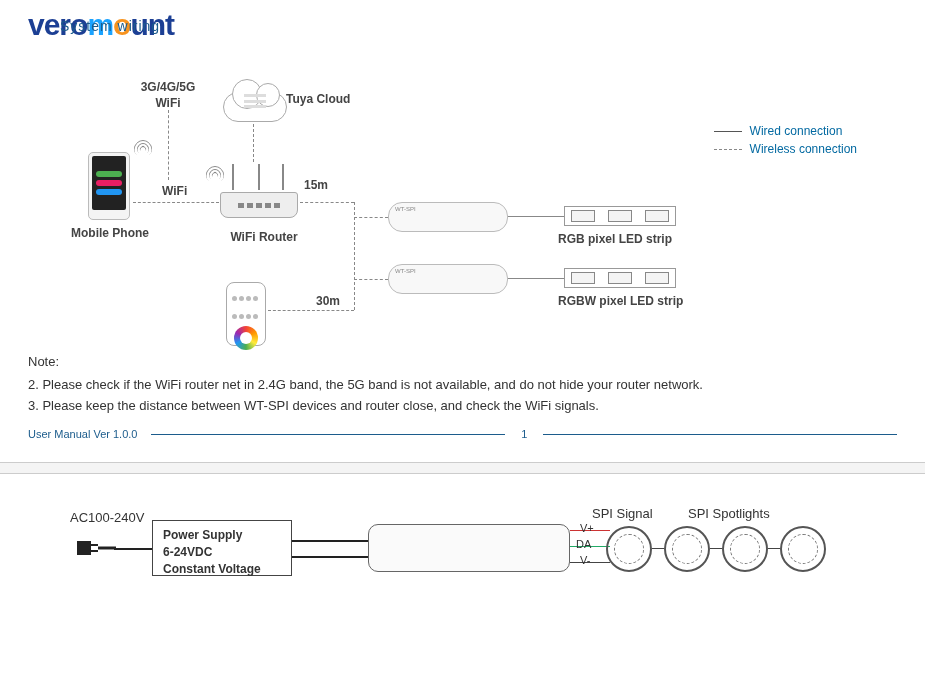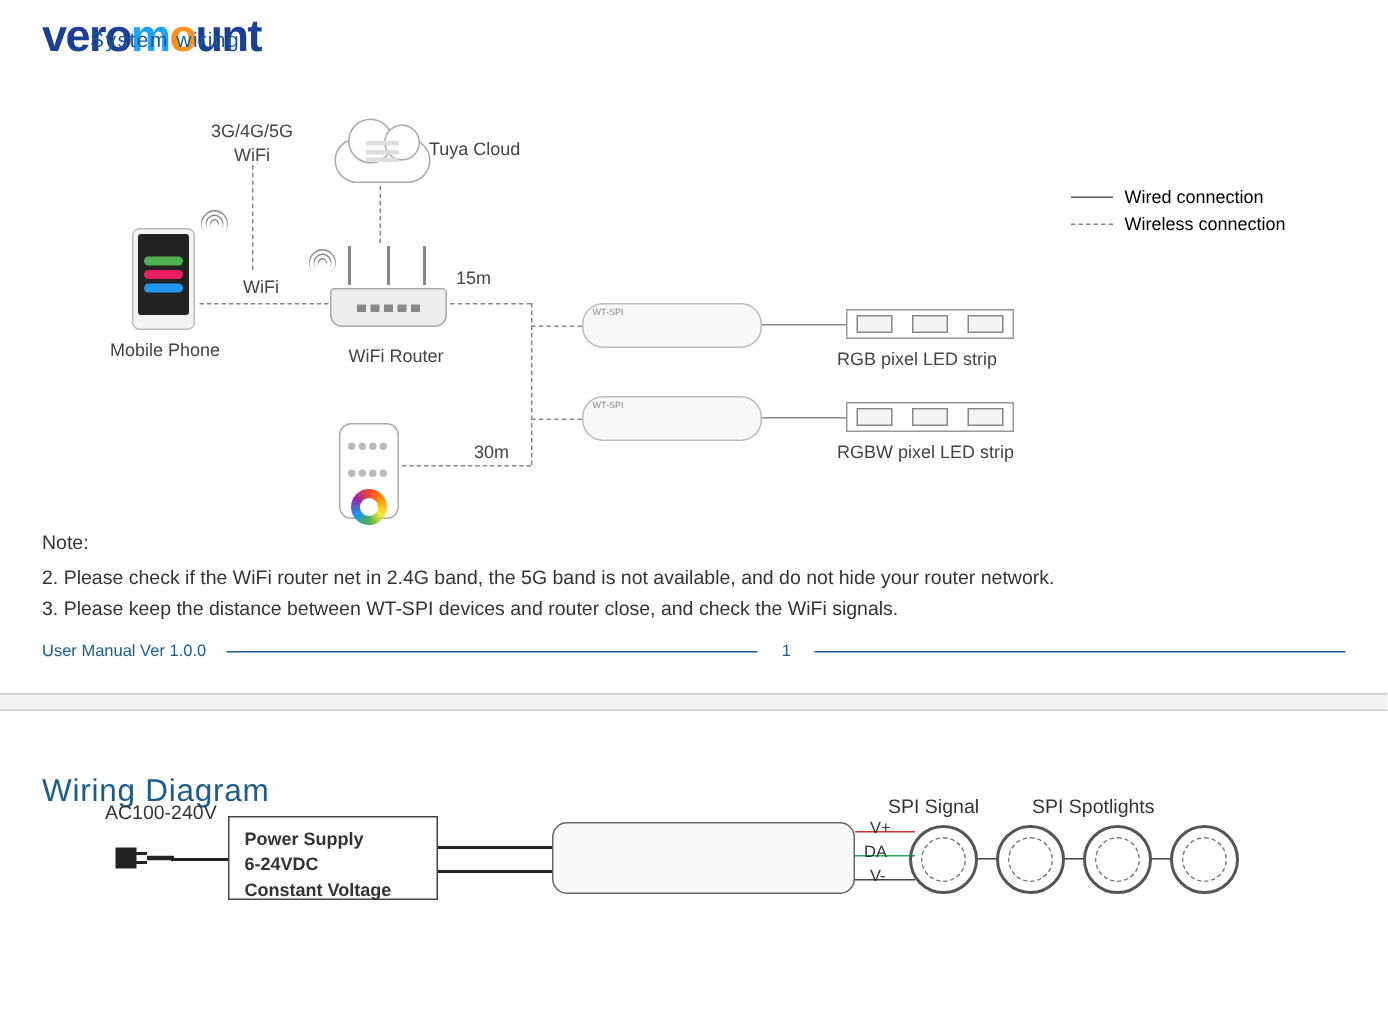--- a/index.html
+++ b/index.html
@@ -16,21 +16,21 @@
   
   .logo { font-size: 30px; font-weight: 800; letter-spacing: -1px; margin-bottom: 8px; }
   .logo .v1 { color: #1c3f94; }
   .logo .v2 { color: #1aa3ff; }
   .logo .v3 { color: #f7931e; }
   .logo .v4 { color: #1c3f94; }
   .heading { color:#1c5c8c; font-size:14px; position:absolute; left:60px; top:18px; font-weight:500; letter-spacing:1px; }
   
   .diagram { position: relative; width: 100%; height: 300px; }
   .label { position:absolute; font-size:12px; color:#444; text-align:center; }
-  .label.thin { font-weight:400; }
+  .label.thin { font-weight:700; }
   
   .phone { position:absolute; left:60px; top:102px; width:42px; height:68px; background:#f4f4f4; border:1px solid #bbb; border-radius:5px; padding:3px; }
   .phone .screen { width:100%; height:54px; background:#222; border-radius:2px; display:flex; flex-direction:column; justify-content:center; gap:3px; padding:4px; }
   .phone .bar { height:6px; border-radius:3px; }
   .phone .bar.g { background:#4caf50; } .phone .bar.p { background:#e91e63; } .phone .bar.b { background:#2196f3; }
 
   .cloud { position:absolute; left:195px; top:30px; width:64px; height:42px; }
   .cloud-shape { position:absolute; width:64px; height:30px; bottom:0; background:#fff; border:1px solid #aaa; border-radius:20px; }
   .cloud-shape:before, .cloud-shape:after { content:""; position:absolute; background:#fff; border:1px solid #aaa; border-radius:50%; }
   .cloud-shape:before { width:28px; height:28px; left:8px; top:-14px; }
@@ -58,21 +58,21 @@
   .strip .led { width:24px; height:12px; border:1px solid #888; background:#f4f4f4; }
   .s1 { top:156px; } .s2 { top:218px; }
 
   
   .line { position:absolute; background:#888; }
   .hline { height:1px; }
   .dashed-h { position:absolute; border-top:1px dashed #888; height:0;}
   .dashed-v { position:absolute; border-left:1px dashed #888; width:0;}
 
   
-  .legend { position:absolute; right:40px; top:74px; font-size:12px; color:#000000; }
+  .legend { position:absolute; right:40px; top:74px; font-size:12px; color:#0369a1; }
   .legend .row { display:flex; align-items:center; gap:8px; margin-bottom:4px; }
   .legend .solid { width:28px; height:1px; background:#555; }
   .legend .dash { width:28px; border-top:1px dashed #888; height:0; }
 
   .wifi-arc { position:absolute; width:18px; height:18px; }
   .wifi-arc span { position:absolute; border:1px solid #888; border-radius:50%; border-width:1px 1px 0 0; }
   .wifi-arc .a{width:6px;height:6px;left:6px;top:6px;}
   .wifi-arc .b{width:12px;height:12px;left:3px;top:3px;}
   .wifi-arc .c{width:18px;height:18px;}
 
@@ -231,21 +231,20 @@
     <span>User Manual Ver 1.0.0</span>
     <span style="width:14px"></span>
     <div class="l"></div>
     <span class="p">1</span>
     <div class="l"></div>
   </div>
 
   <div class="divider"></div>
 
   <div class="section2">
-    <div class="wd-title">Wiring Diagram</div>
 
     <div class="wiring">
       <div class="ac-label">AC100-240V</div>
       <div class="plug">
         <svg width="40" height="24">
             <path d="M2 6 L2 18 L14 18 L14 6 Z M14 9 L22 9 M14 15 L22 15" fill="#222" stroke="#222" stroke-width="2"></path>
             <line x1="22" y1="12" x2="40" y2="12" stroke="#222" stroke-width="3"></line>
           </svg>
       </div>
       <div class="psu">

